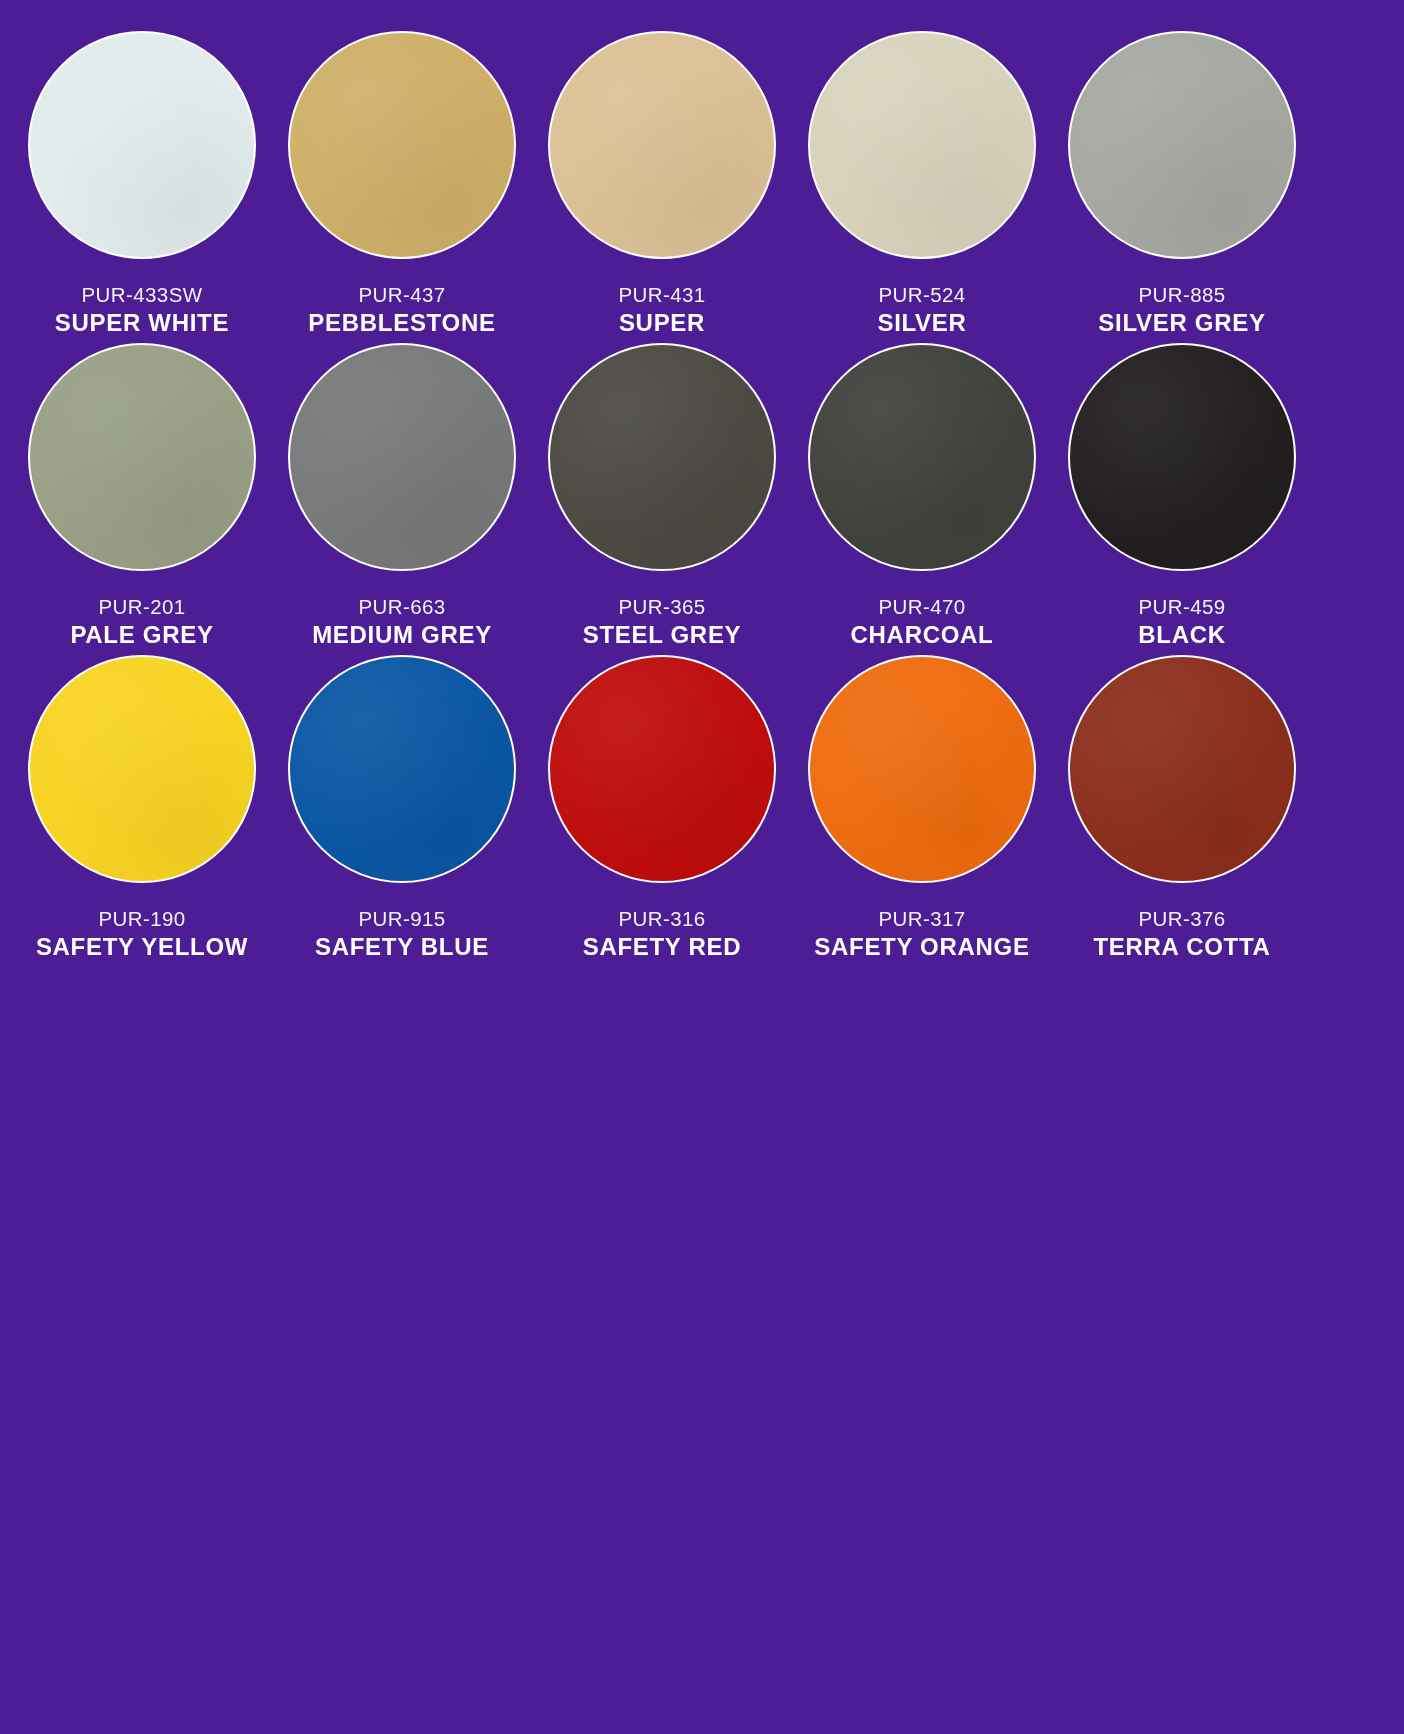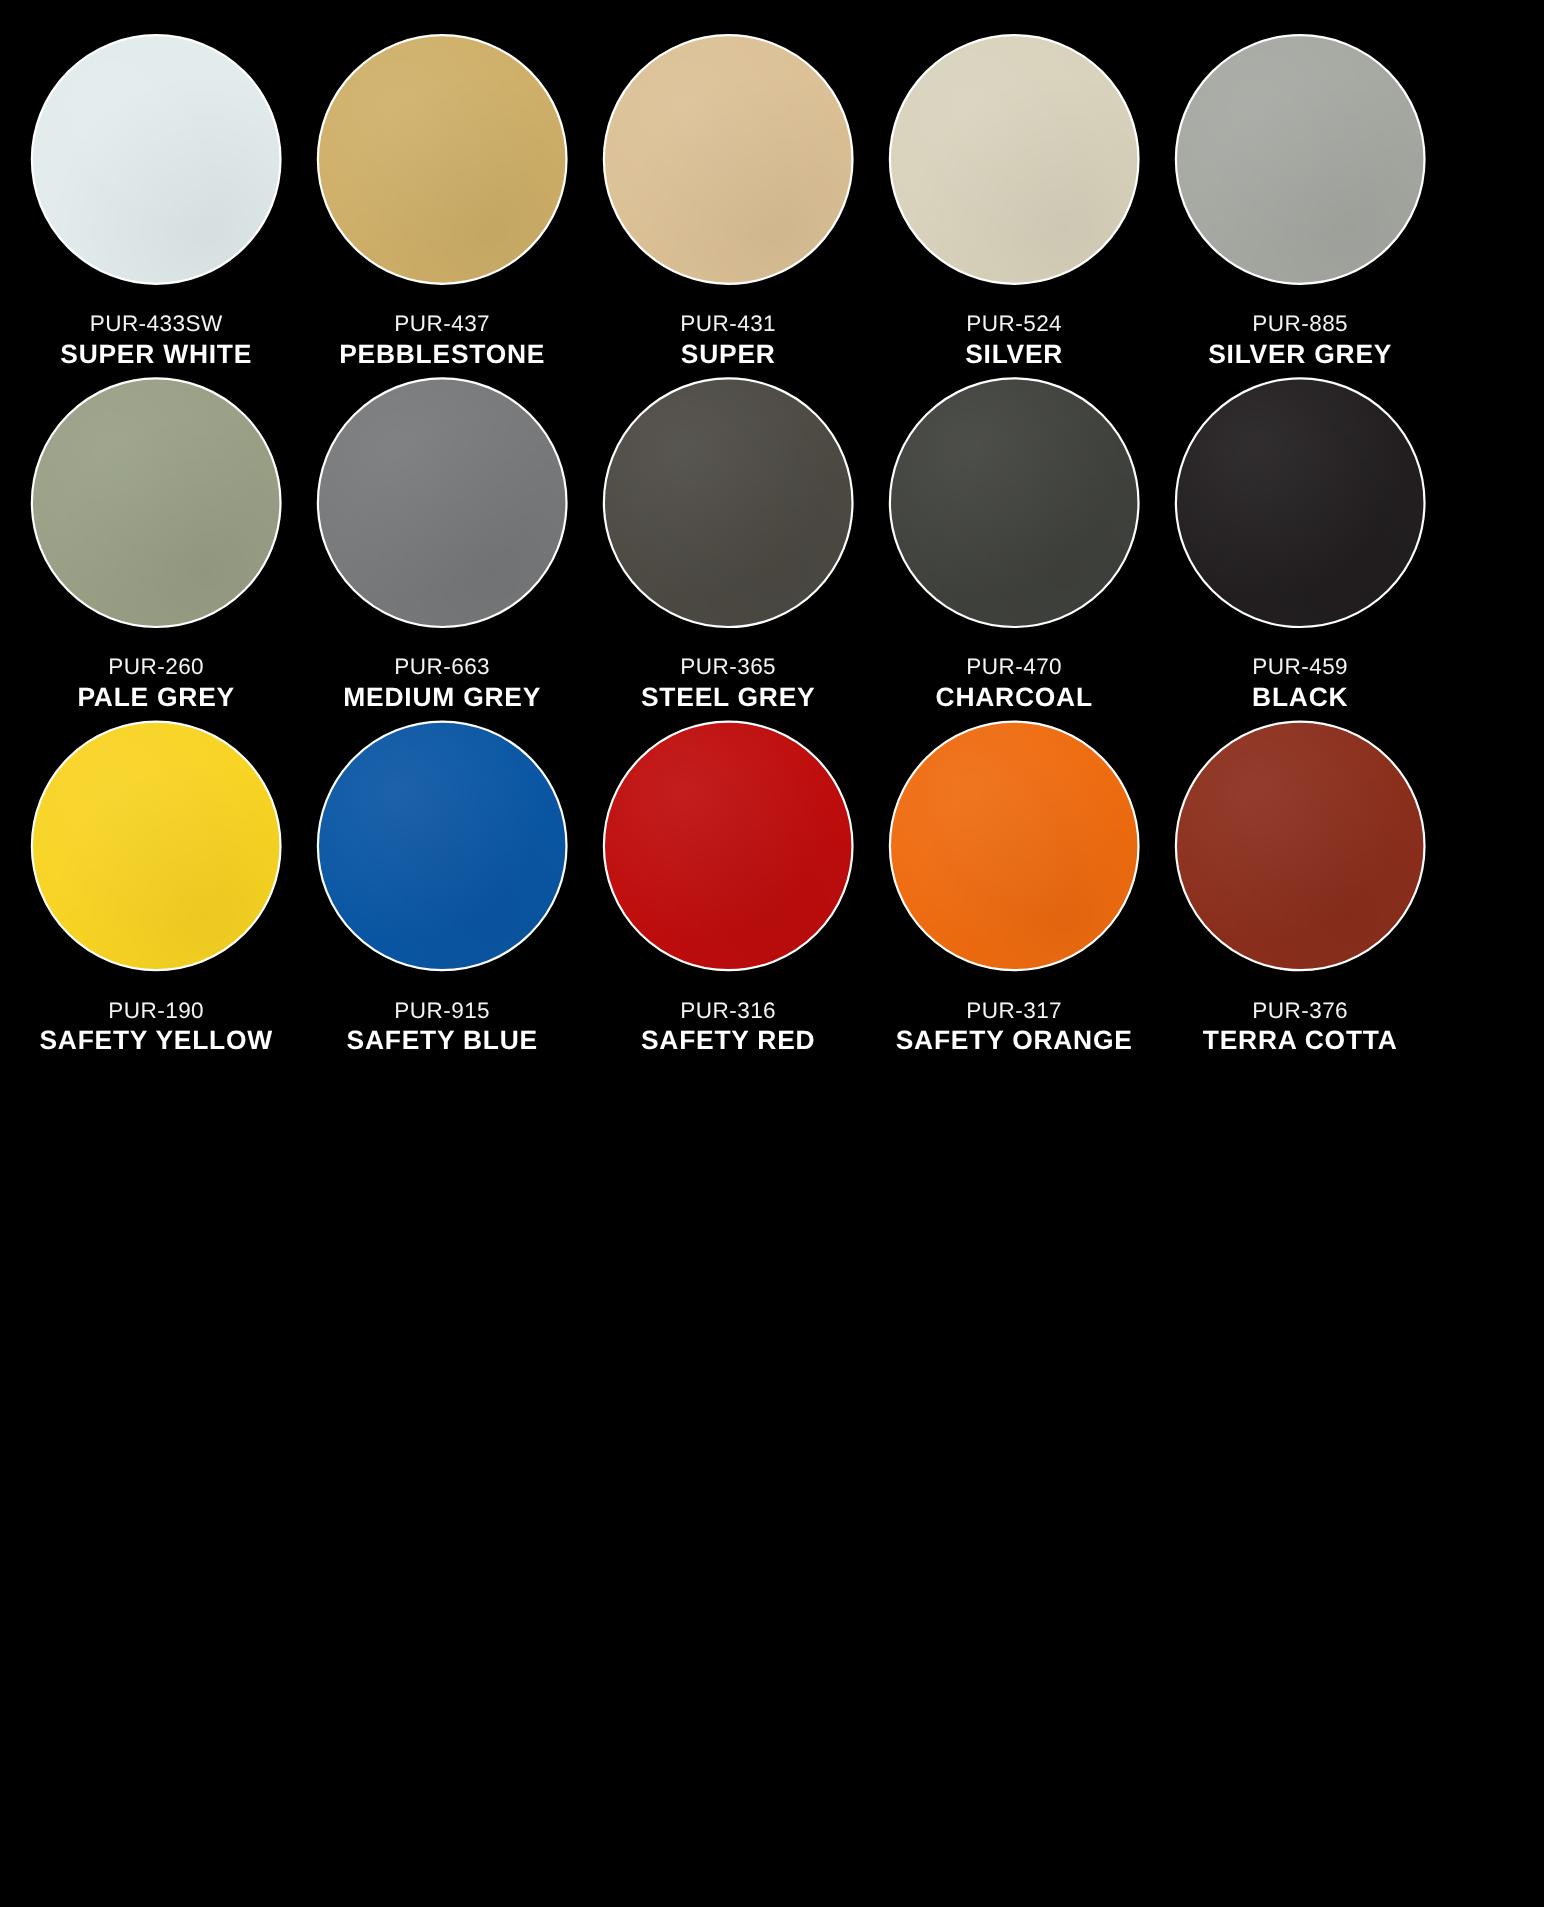--- a/index.html
+++ b/index.html
@@ -10,21 +10,21 @@
   }
   body {
     width: 1404px;
     height: 1734px;
     font-family: "Liberation Sans", sans-serif;
     overflow: hidden;
   }
   #palette-page {
     width: 1404px;
     height: 1734px;
-    background: #000000;
+    background: #4c1d95;
     padding: 30px 0 0 0;
   }
   .swatch-grid {
     display: grid;
     grid-template-columns: repeat(5, 260px);
     column-gap: 0px;
     row-gap: 0px;
     padding-left: 12px;
   }
   .swatch-cell {
@@ -117,21 +117,21 @@
         <div class="swatch-disc-wrap">
           <div class="swatch-disc" style="background: rgb(166, 168, 162); border-color: rgb(255, 255, 255);"></div>
         </div>
         <div class="swatch-code">PUR-885</div>
         <div class="swatch-name">SILVER GREY</div>
       </div>
       <div class="swatch-cell">
         <div class="swatch-disc-wrap">
           <div class="swatch-disc" style="background: rgb(153, 160, 134); border-color: rgb(255, 255, 255);"></div>
         </div>
-        <div class="swatch-code">PUR-260</div>
+        <div class="swatch-code">PUR-201</div>
         <div class="swatch-name">PALE GREY</div>
       </div>
       <div class="swatch-cell">
         <div class="swatch-disc-wrap">
           <div class="swatch-disc" style="background: rgb(119, 121, 122); border-color: rgb(255, 255, 255);"></div>
         </div>
         <div class="swatch-code">PUR-663</div>
         <div class="swatch-name">MEDIUM GREY</div>
       </div>
       <div class="swatch-cell">

